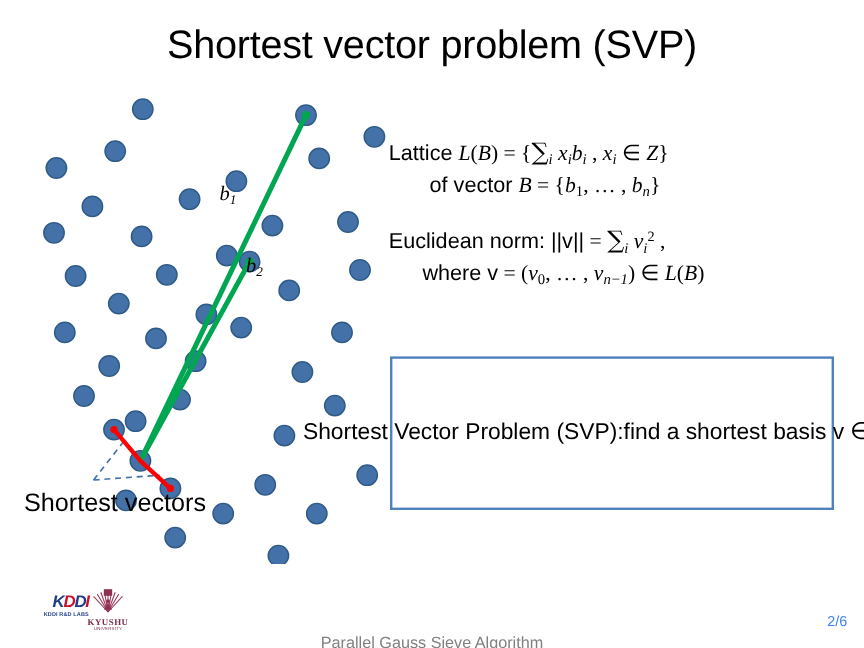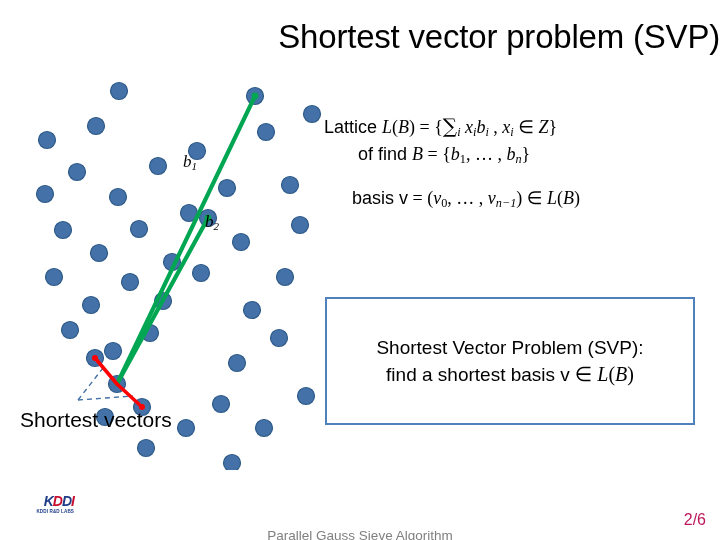--- a/index.html
+++ b/index.html
@@ -19,21 +19,21 @@
     background: #ffffff;
     overflow: hidden;
   }
 
   
   #slide-title {
     position: absolute;
     left: 0;
     top: 18px;
     width: 720px;
-    text-align: right;
+    text-align: center;
     font-size: 33px;
     font-weight: 400;
     color: #000000;
     letter-spacing: -0.2px;
     white-space: nowrap;
   }
 
   
   #lattice-figure {
     position: absolute;
@@ -102,21 +102,21 @@
   #svp-box {
     position: absolute;
     left: 325px;
     top: 297px;
     width: 370px;
     height: 128px;
     box-sizing: border-box;
     border: 2px solid #4F81BD;
     background: #ffffff;
     display: flex;
-    flex-direction: column;
+    flex-direction: row;
     align-items: center;
     justify-content: center;
   }
   .svp-line {
     font-family: "Liberation Serif", serif;
     font-size: 20px;
     color: #000000;
     text-align: center;
     white-space: nowrap;
     line-height: 1.36;
@@ -135,22 +135,22 @@
     text-align: center;
     font-size: 13.5px;
     color: #808080;
     white-space: nowrap;
     margin-top: 16px;
   }
   #page-number {
     position: absolute;
     right: 14px;
     top: 511px;
-    font-size: 16px;
-    color: #be185d;
+    font-size: 12px;
+    color: #3b82f6;
   }
 
   
   #logo-strip {
     position: absolute;
     left: 8px;
     top: 490px;
     width: 110px;
     height: 44px;
   }
@@ -285,27 +285,30 @@
     <div id="shortest-vectors-label">Shortest vectors</div>
   </div>
 
   <div id="math-column">
 
     <div class="math-block" id="math-block-1">
       <div class="math-line">
         <span class="up">Lattice </span><span class="it">L</span>(<span class="it">B</span>) = {<span class="sum">∑</span><sub class="it">i</sub> <span class="it">x</span><sub class="it">i</sub><span class="it">b</span><sub class="it">i</sub> , <span class="it">x</span><sub class="it">i</sub> ∈ <span class="it">Z</span>}
       </div>
       <div class="math-line indent-1">
-        <span class="up">of find </span><span class="it">B</span> = {<span class="it">b</span><sub>1</sub>, … , <span class="it">b</span><sub class="it">n</sub>}
+        <span class="up">of vector </span><span class="it">B</span> = {<span class="it">b</span><sub>1</sub>, … , <span class="it">b</span><sub class="it">n</sub>}
       </div>
     </div>
 
     <div class="math-block" id="math-block-2">
+      <div class="math-line">
+        <span class="up">Euclidean norm:  </span><span class="up">||v||</span> = <span class="sum">∑</span><sub class="it">i</sub> <span class="it">v</span><sub class="it">i</sub><sup>2</sup> ,
+      </div>
       <div class="math-line indent-2">
-        <span class="up">basis v</span> = (<span class="it">v</span><sub>0</sub>, … , <span class="it">v</span><sub class="it">n−1</sub>) ∈ <span class="it">L</span>(<span class="it">B</span>)
+        <span class="up">where v</span> = (<span class="it">v</span><sub>0</sub>, … , <span class="it">v</span><sub class="it">n−1</sub>) ∈ <span class="it">L</span>(<span class="it">B</span>)
       </div>
     </div>
 
   </div>
 
   <div id="svp-box">
     <div class="svp-line">
       <span class="up">Shortest Vector Problem (SVP):</span>
     </div>
     <div class="svp-line">
@@ -318,16 +321,38 @@
 
   <div id="logo-strip">
 
     <div id="kddi-logo">
       <div id="kddi-wordmark">
         <span>K</span><span class="accent">D</span><span>D</span><span class="accent">I</span>
       </div>
       <div id="kddi-sub">KDDI R&amp;D LABS</div>
     </div>
 
+    <div id="kyushu-logo">
+      <div id="kyushu-mark">
+        <svg width="30" height="24" viewBox="0 0 30 24">
+          <g stroke="#9B3A5E" stroke-width="0.9" fill="none">
+            <line x1="15" y1="20" x2="3" y2="7"></line>
+            <line x1="15" y1="20" x2="6" y2="5"></line>
+            <line x1="15" y1="20" x2="9" y2="3.5"></line>
+            <line x1="15" y1="20" x2="12" y2="3"></line>
+            <line x1="15" y1="20" x2="15" y2="2.5"></line>
+            <line x1="15" y1="20" x2="18" y2="3"></line>
+            <line x1="15" y1="20" x2="21" y2="3.5"></line>
+            <line x1="15" y1="20" x2="24" y2="5"></line>
+            <line x1="15" y1="20" x2="27" y2="7"></line>
+          </g>
+          <rect x="11.5" y="1" width="7" height="5.5" fill="#8E2F50"></rect>
+          <path d="M15 12.5 L18.5 18 L11.5 18 Z" fill="#8E2F50"></path>
+          <circle cx="15" cy="11" r="1.6" fill="#8E2F50"></circle>
+        </svg>
+      </div>
+      <div id="kyushu-name">KYUSHU</div>
+      <div id="kyushu-sub">UNIVERSITY</div>
+    </div>
 
   </div>
 
 </div>
 
 </body></html>

